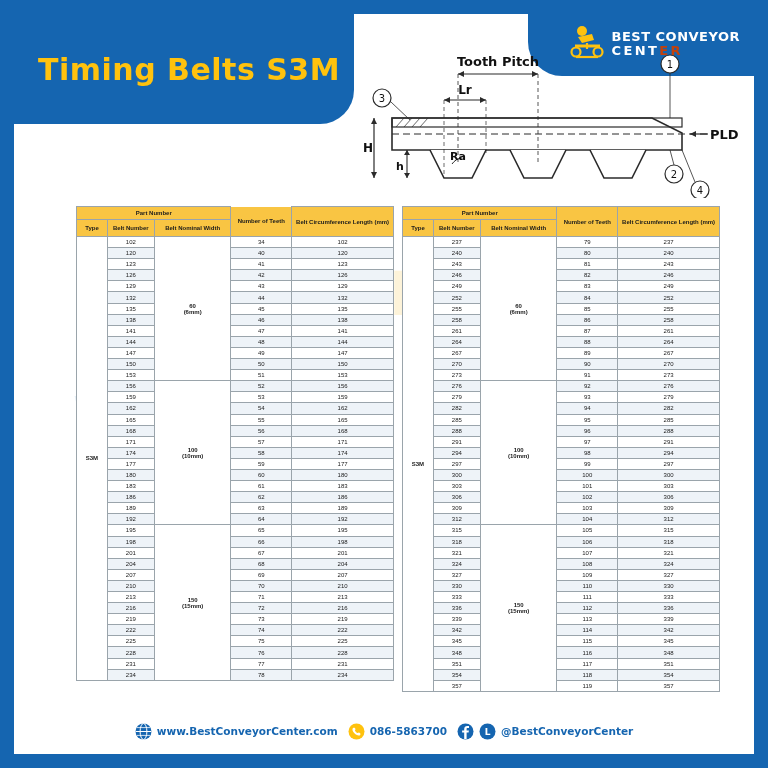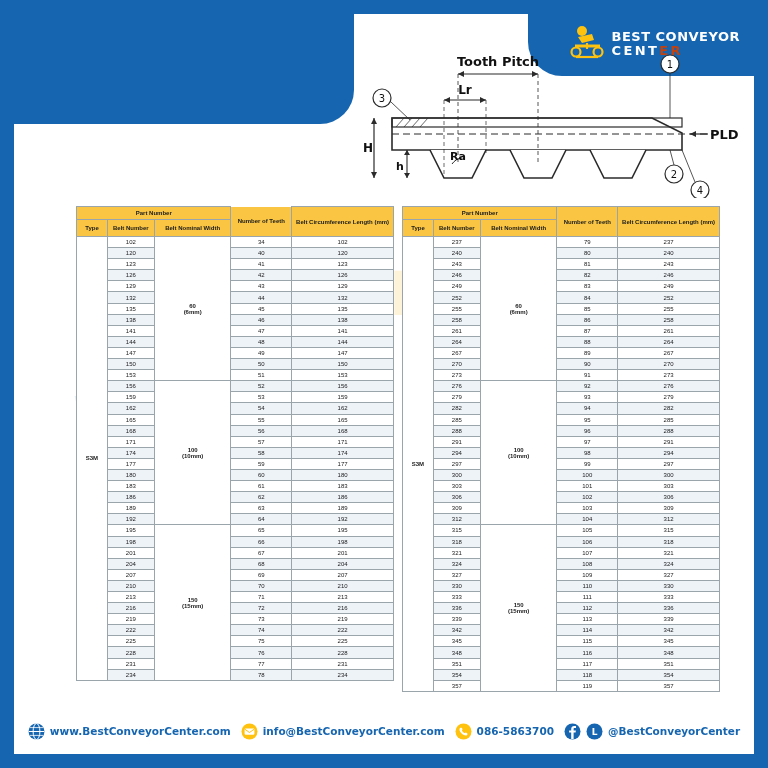--- a/index.html
+++ b/index.html
@@ -128,20 +128,21 @@
   .ic{width:17px;height:17px;border-radius:50%;display:inline-block;position:relative;}
   .ic svg{display:block;}
 </style>
 </head>
 <body>
 
 <div class="page">
   <div class="inner">
 
     <div class="header-band"></div>
+    <div class="title">Timing Belts S3M</div>
 
     <div class="logo-band"></div>
     <div class="logo-wrap">
       <span class="logo-mark">
         <svg width="34" height="40" viewBox="0 0 34 40">
           <circle cx="12" cy="7" r="5" fill="#ffc20e"></circle>
           <path d="M8 13 L22 10 L24 16 L12 19 Z" fill="#ffc20e"></path>
           <path d="M5 22 L30 22" stroke="#ffc20e" stroke-width="3" fill="none"></path>
           <circle cx="6" cy="28" r="4.5" fill="none" stroke="#ffc20e" stroke-width="2.2"></circle>
           <circle cx="28" cy="28" r="4.5" fill="none" stroke="#ffc20e" stroke-width="2.2"></circle>
@@ -694,30 +695,20 @@
         <span class="ic">
           <svg width="17" height="17" viewBox="0 0 17 17">
               <circle cx="8.5" cy="8.5" r="8" fill="#1565b0"></circle>
               <ellipse cx="8.5" cy="8.5" rx="3.4" ry="8" fill="none" stroke="#fff" stroke-width="1"></ellipse>
               <line x1="0.6" y1="8.5" x2="16.4" y2="8.5" stroke="#fff" stroke-width="1"></line>
               <line x1="1.8" y1="4.6" x2="15.2" y2="4.6" stroke="#fff" stroke-width="0.8"></line>
               <line x1="1.8" y1="12.4" x2="15.2" y2="12.4" stroke="#fff" stroke-width="0.8"></line>
             </svg>
         </span>
         <span class="txt">www.BestConveyorCenter.com</span>
-      </div>
-      <div class="f-item">
-        <span class="ic">
-          <svg width="17" height="17" viewBox="0 0 17 17">
-              <circle cx="8.5" cy="8.5" r="8" fill="#ffc20e"></circle>
-              <rect x="3.6" y="5.6" width="9.8" height="6.2" rx="1" fill="#fff"></rect>
-              <path d="M3.8 6.2 L8.5 9.5 L13.2 6.2" fill="none" stroke="#ffc20e" stroke-width="1"></path>
-            </svg>
-        </span>
-        <span class="txt">info@BestConveyorCenter.com</span>
       </div>
       <div class="f-item">
         <span class="ic">
           <svg width="17" height="17" viewBox="0 0 17 17">
               <circle cx="8.5" cy="8.5" r="8" fill="#ffc20e"></circle>
               <path d="M5.4 4.8 c1.1,-0.5 1.6,0.2 2,1 c0.4,0.8 -0.5,1.1 -0.4,1.7 c0.2,1 1.6,2.4 2.6,2.6 c0.6,0.1 0.9,-0.8 1.7,-0.4 c0.8,0.4 1.5,0.9 1,2 c-0.4,0.9 -1.9,1.2 -3.4,0.4 c-1.9,-1 -3.9,-3 -4.3,-4.6 c-0.3,-1.2 -0.1,-2.3 0.8,-2.7 z" fill="#fff"></path>
             </svg>
         </span>
         <span class="txt">086-5863700</span>
       </div>

